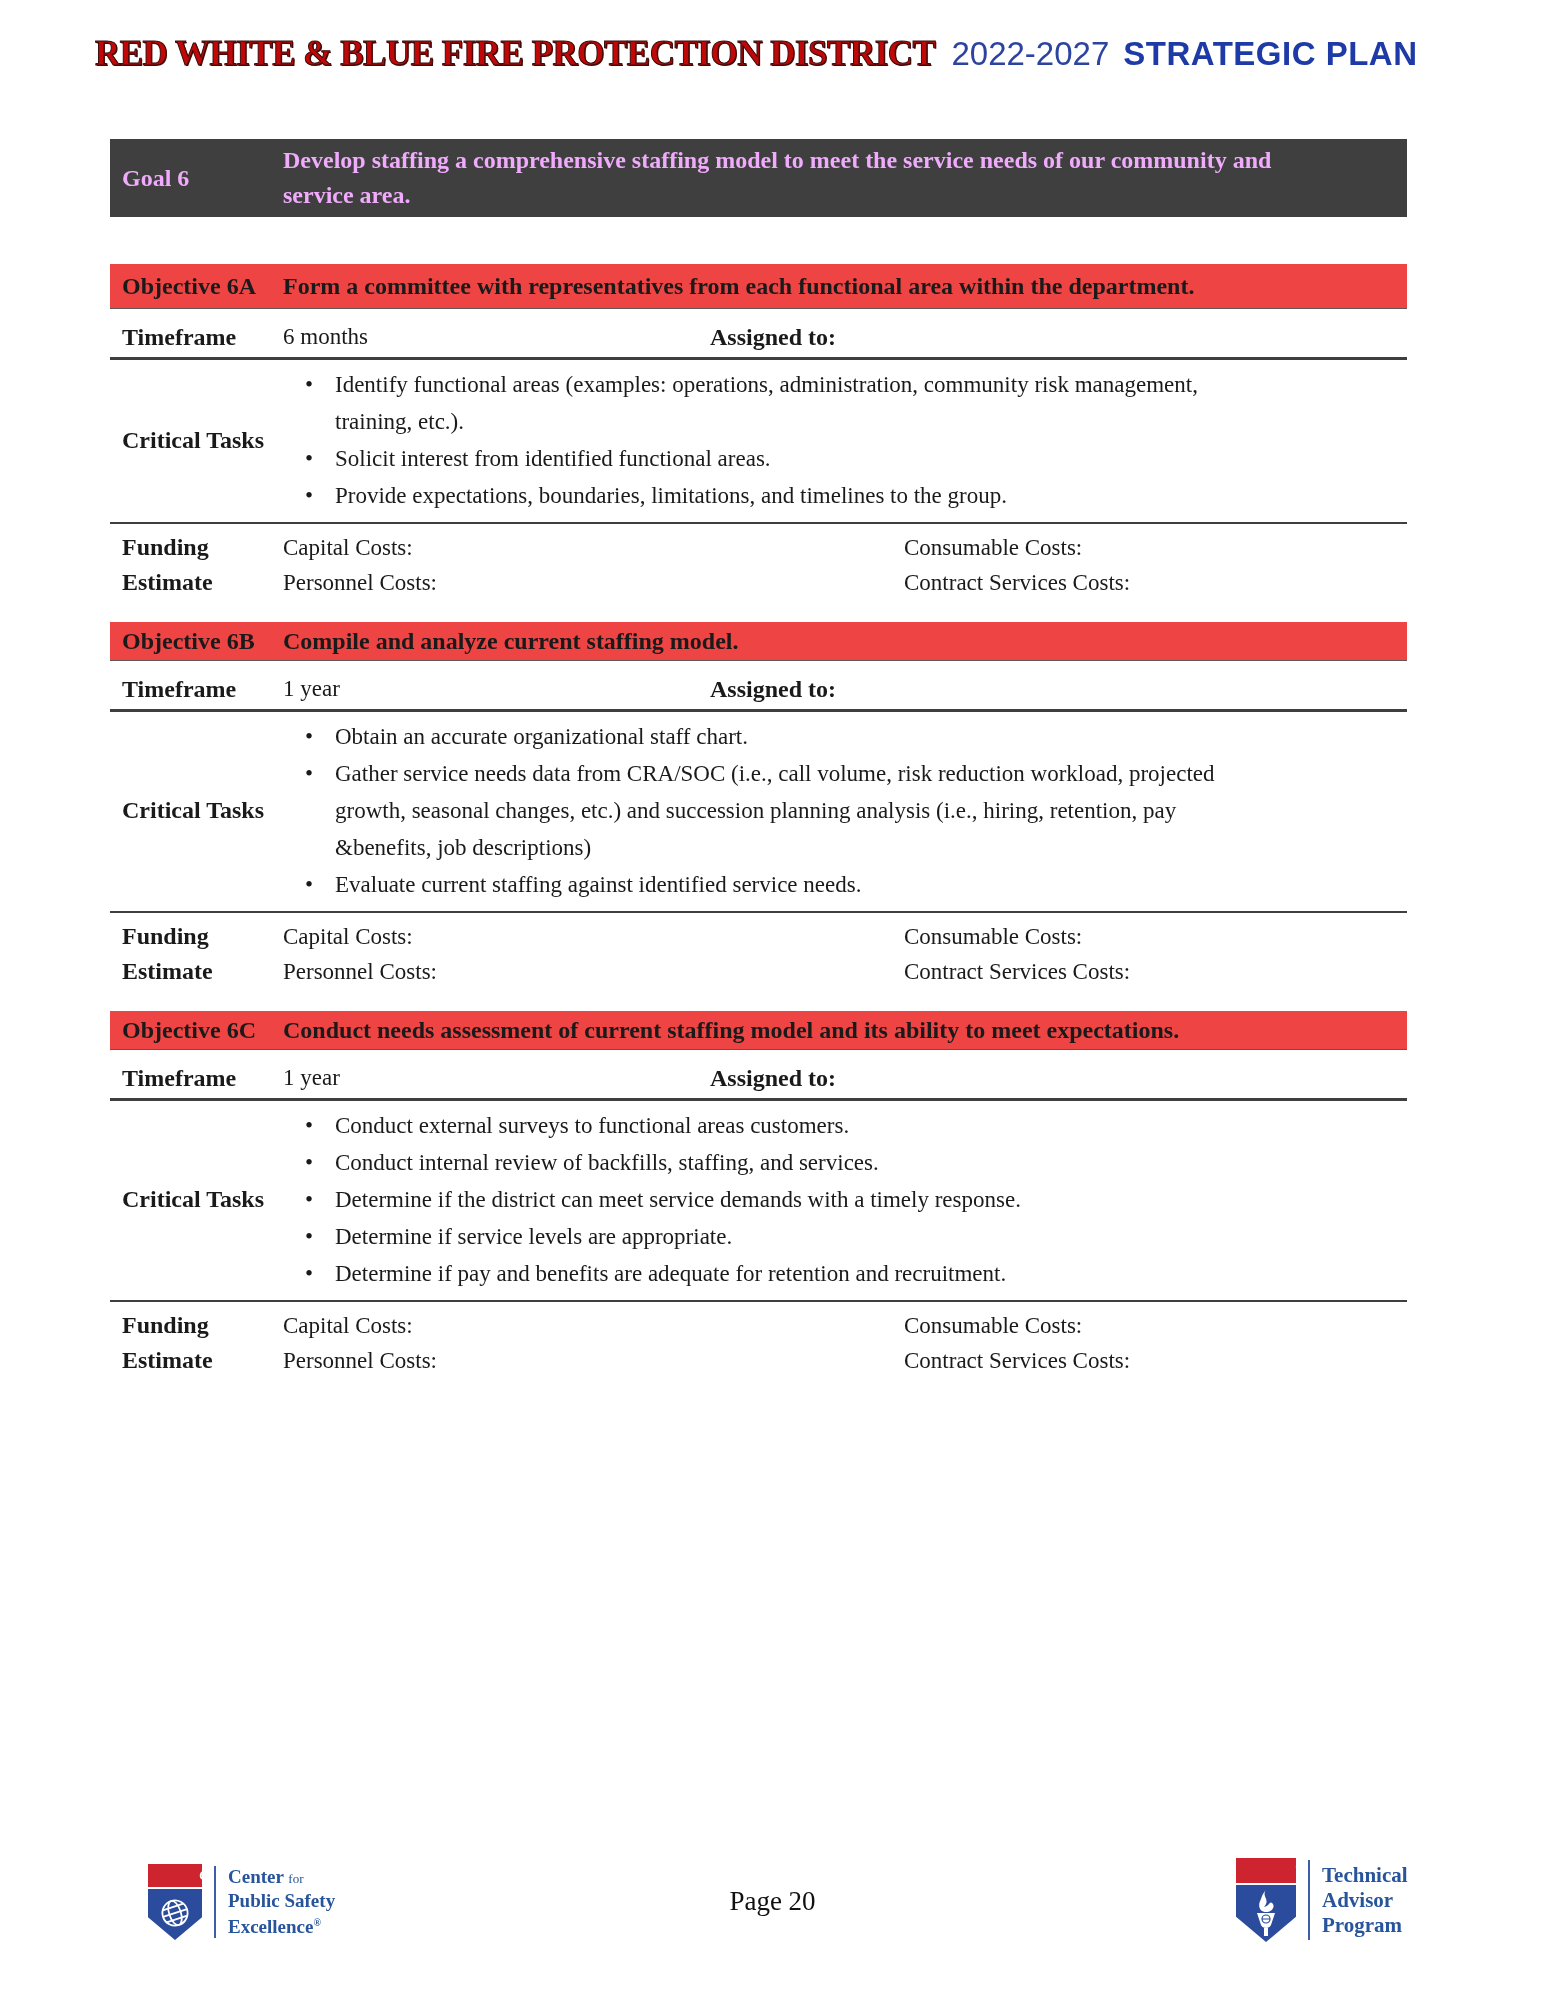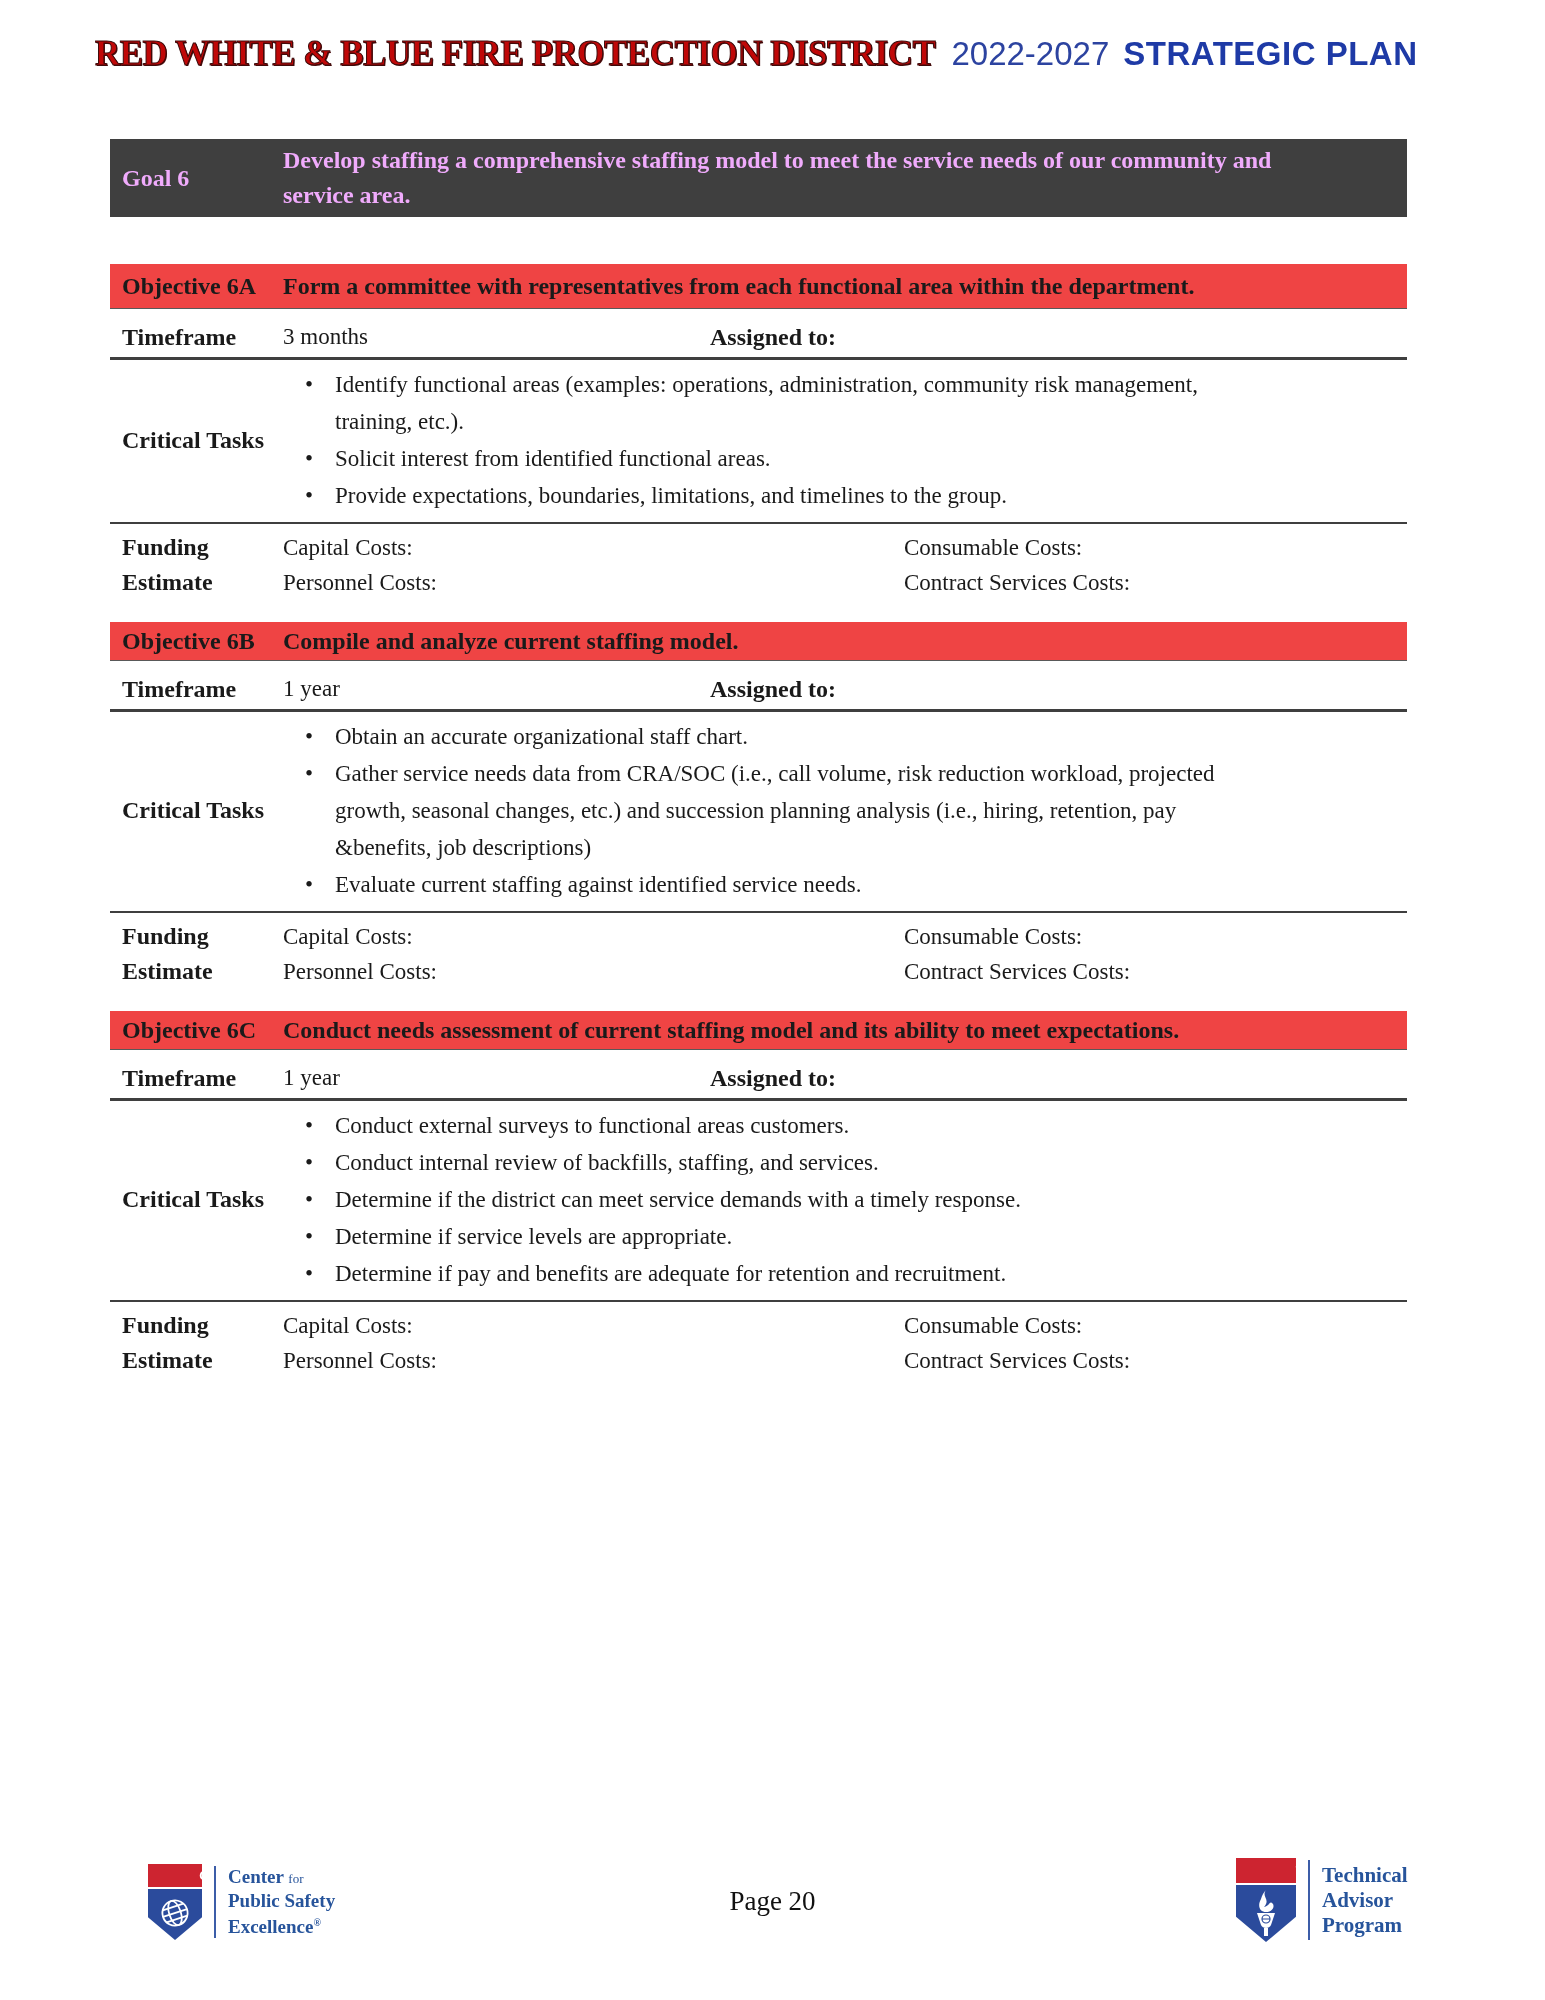--- a/index.html
+++ b/index.html
@@ -82,21 +82,21 @@
       <div class="goal-text">Develop staffing a comprehensive staffing model to meet the service needs of our community and service area.</div>
     </div>
 
     <section class="obj-section obj-a">
       <div class="obj-row">
         <div class="cell-label">Objective 6A</div>
         <div class="obj-text">Form a committee with representatives from each functional area within the department.</div>
       </div>
       <div class="tf-row">
         <div class="cell-label">Timeframe</div>
-        <div class="tf-value">3 months</div>
+        <div class="tf-value">6 months</div>
         <div class="assigned">Assigned to:</div>
       </div>
       <div class="ct-row">
         <div class="cell-label">Critical Tasks</div>
         <ul>
           <li>Identify functional areas (examples: operations, administration, community risk management, training, etc.).</li>
           <li>Solicit interest from identified functional areas.</li>
           <li>Provide expectations, boundaries, limitations, and timelines to the group.</li>
         </ul>
       </div>

